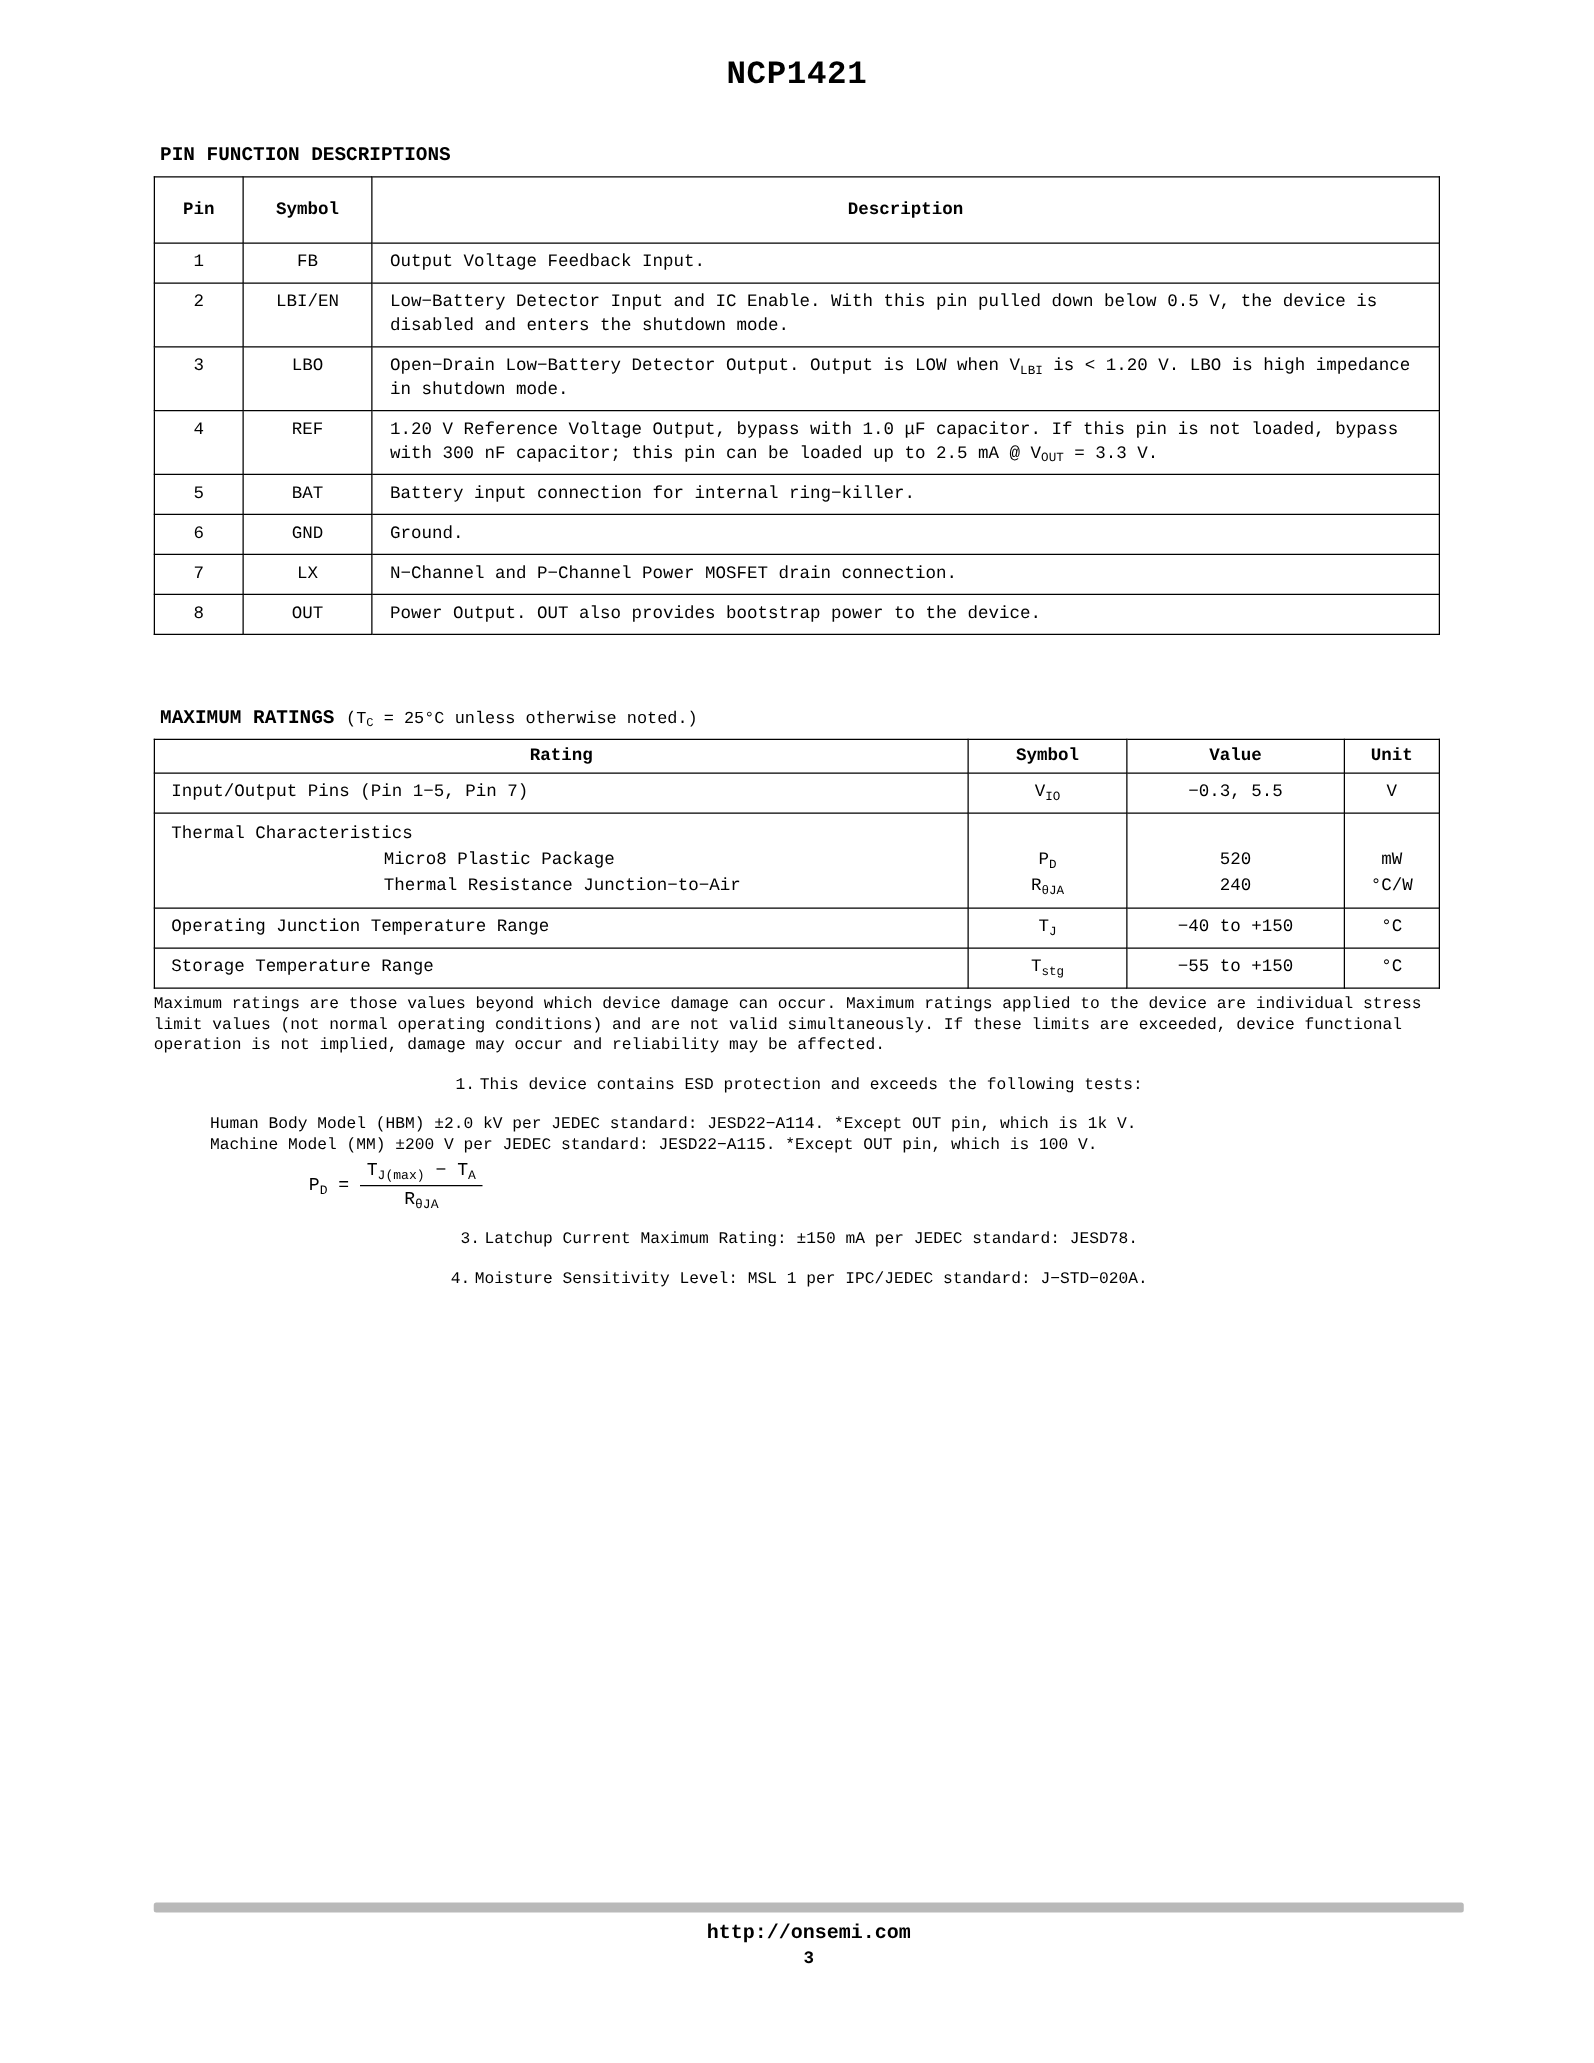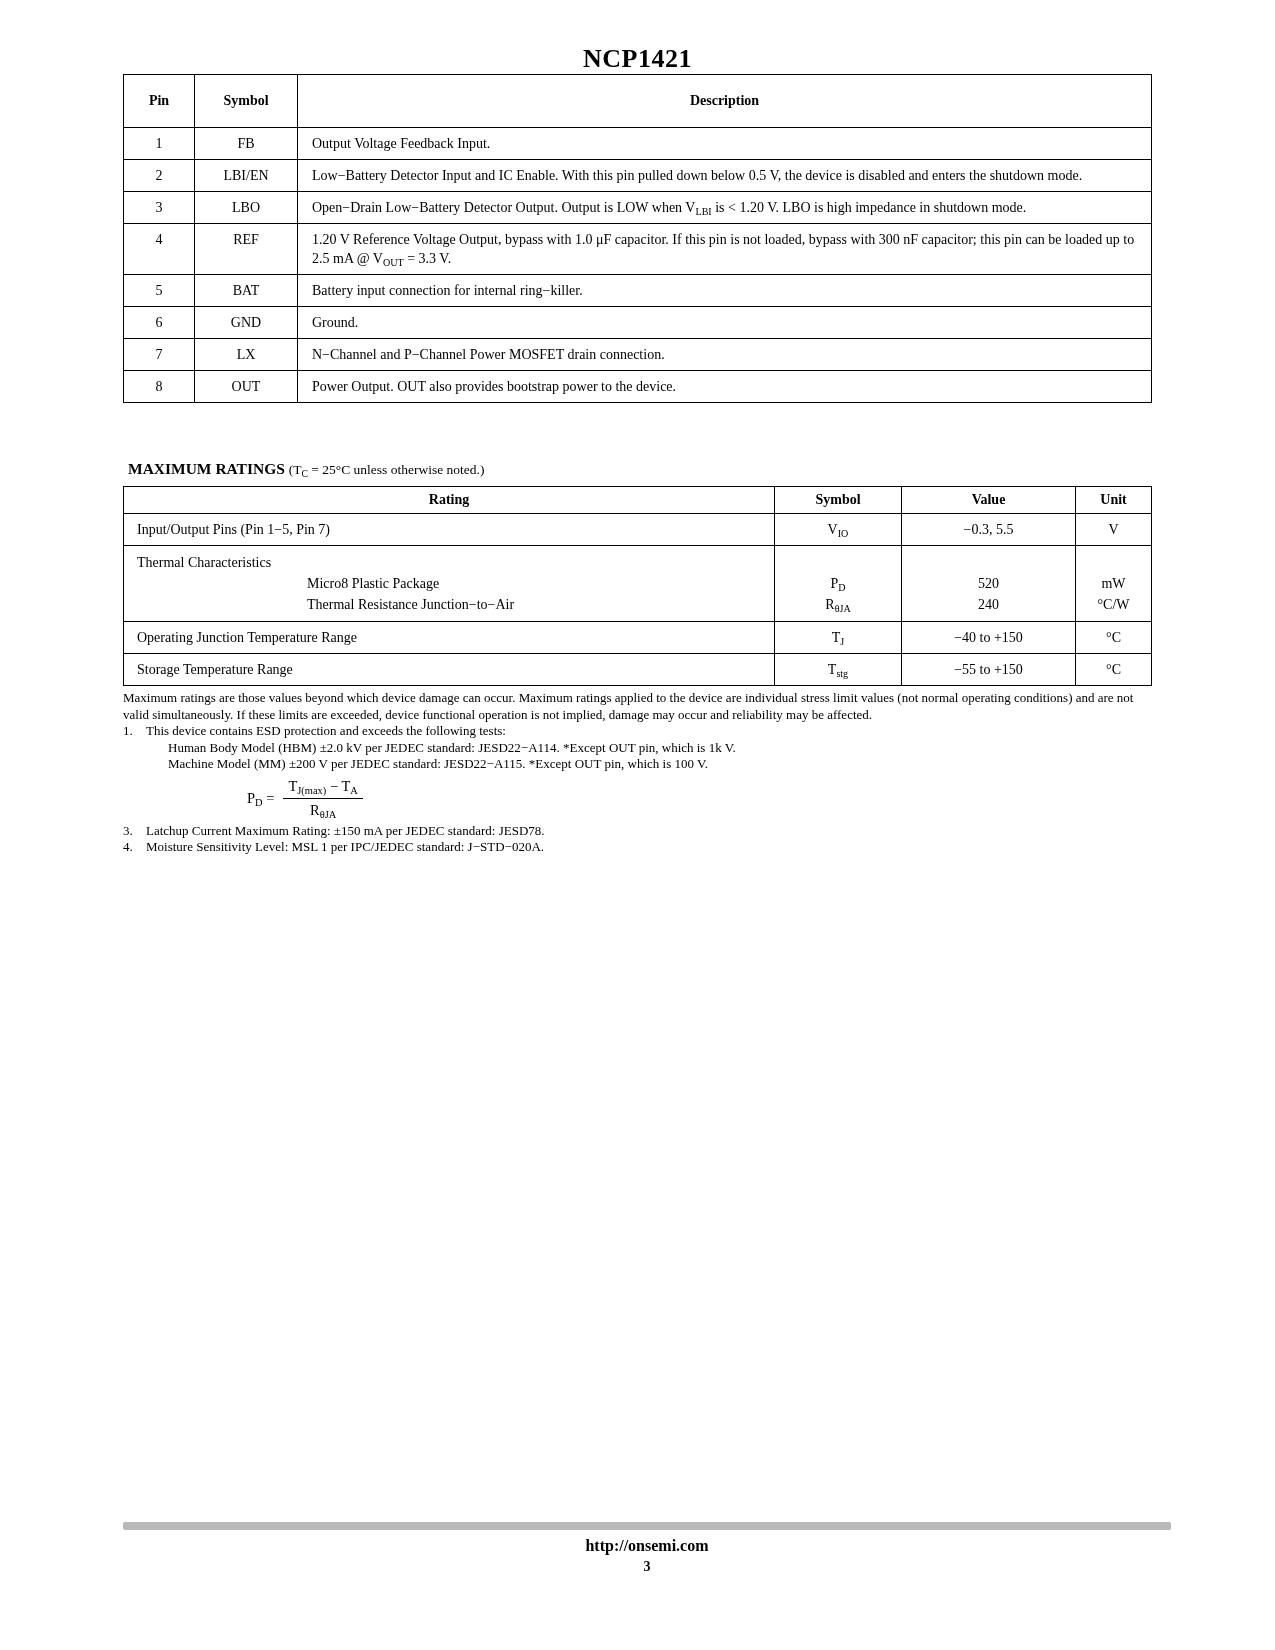--- a/index.html
+++ b/index.html
@@ -1,18 +1,18 @@
 <!DOCTYPE html>
 <html><head>
 <meta charset="utf-8">
 <style>
   html,body { margin:0; padding:0; background:#ffffff; }
   .page {
     position:relative; width:1275px; height:1650px; background:#ffffff;
-    color:#000; font-family:Liberation Serif, serif; overflow:hidden;
+    color:#000; font-family:Liberation Mono, monospace; overflow:hidden;
   }
   .doc-title {
     padding-top:44px; text-align:center; font-size:26px; font-weight:bold; letter-spacing:0.5px;
   }
   .content { margin:0 123px; width:1029px; }
   .section-heading { margin:41px 0 8px 5px; font-size:15.5px; font-weight:bold; }
   .section-heading .heading-note { font-weight:normal; font-size:13.5px; }
 
   table { width:100%; border-collapse:collapse; table-layout:fixed; }
   th, td { border:1px solid #000; }
@@ -26,21 +26,21 @@
   .max-table th { padding:5px 4px; }
   .max-table td { font-size:14px; vertical-align:top; padding:6px 4px; line-height:19px; }
   .max-table td.rating { text-align:left; padding-left:13px; }
   .max-table td.c { text-align:center; }
   .tline { height:21px; line-height:21px; }
   .tline.indent { padding-left:170px; }
 
   sub { font-size:0.72em; line-height:0; vertical-align:baseline; position:relative; top:0.3em; }
 
   .disclaimer { margin:4px 0 0 0; font-size:13px; line-height:16.5px; }
-  .note { margin:0; font-size:13px; line-height:16.5px; }
+  .note { margin:15px; font-size:13px; line-height:16.5px;text-align:center; }
   .note-num { display:inline-block; width:23px; }
   .note-sub { margin-left:45px; font-size:13px; line-height:16.5px; }
 
   .formula { display:flex; align-items:center; gap:9px; margin:5px 0 4px 124px; font-size:14.5px; }
   .frac { display:inline-block; text-align:center; }
   .frac-num { padding:0 5px 3px 5px; }
   .frac-den { border-top:1.5px solid #000; padding:3px 5px 0 5px; }
 
   .footer { position:absolute; top:1522px; left:123px; width:1048px; text-align:center; }
   .footer-bar { height:8px; background:#b9b9b9; border-radius:2px; }
@@ -49,20 +49,21 @@
 </style>
 </head>
 <body>
 
 <div class="page">
 
   <div class="doc-title">NCP1421</div>
 
   <div class="content">
 
+    <div class="section-heading">PIN FUNCTION DESCRIPTIONS</div>
 
     <table class="pin-table">
       <colgroup>
           <col style="width:71px">
           <col style="width:103px">
           <col>
         </colgroup>
       <thead>
         <tr>
           <th>Pin</th>

